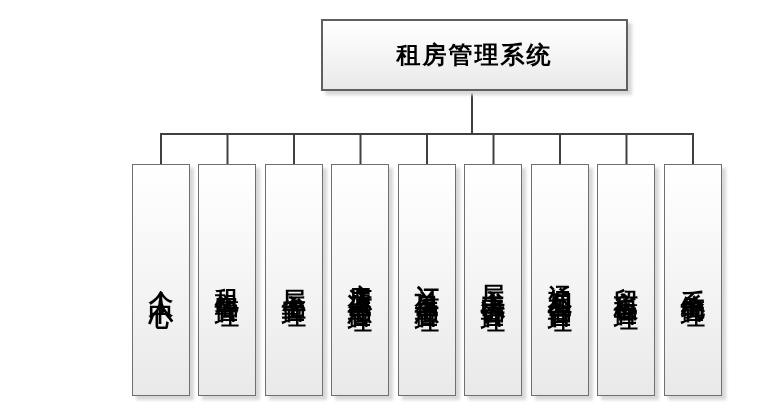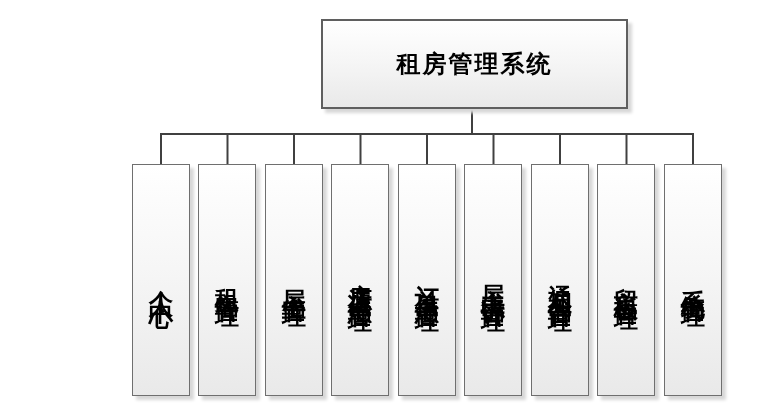--- a/index.html
+++ b/index.html
@@ -27,21 +27,21 @@
     position: absolute;
     box-sizing: border-box;
     background: linear-gradient(180deg, #ffffff 0%, #f6f6f6 45%, #e9e9e9 100%);
     border: 1px solid #6f6f6f;
     box-shadow: 4px 4px 3px #d8d8d8;
   }
   .root-node {
     left: 321px;
     top: 19px;
     width: 307px;
-    height: 90px;
+    height: 72px;
     border-width: 2px;
     border-color: #5f5f5f;
     display: flex;
     align-items: center;
     justify-content: center;
   }
   .root-label {
     font-size: 24px;
     font-weight: bold;
     color: #000000;

